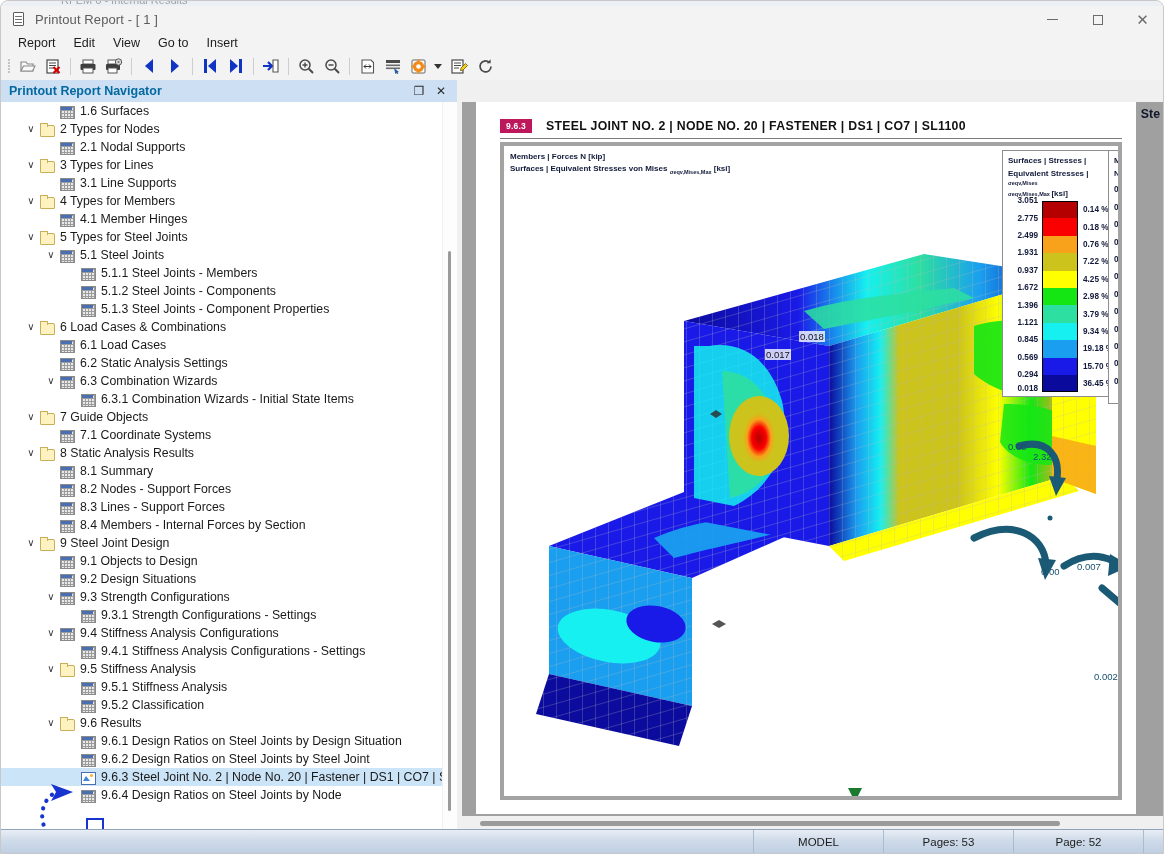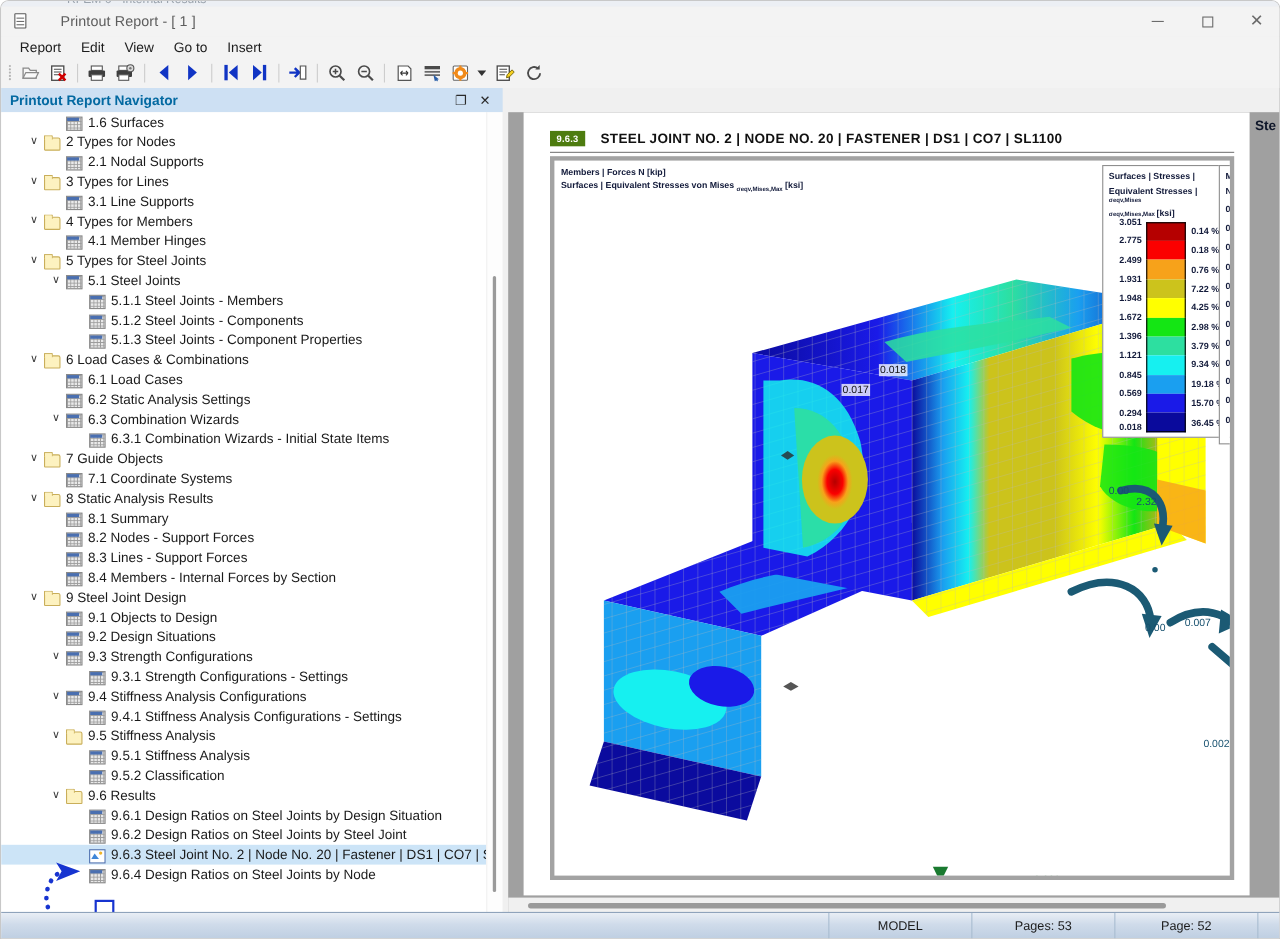--- a/index.html
+++ b/index.html
@@ -26,21 +26,21 @@
   }
   .parent-sliver span {
     position: absolute; top: -7px; left: 60px;
     font-size: 11px; color: #9aa3ad; white-space: nowrap;
   }
 
   
   .titlebar {
     position: absolute; top: 5px; left: 0; width: 1164px; height: 27px;
     background: #f3f3f3;
-    display: flex; align-items: center; gap: 20px;
+    display: flex; align-items: center;
   }
   .title-icon {
     width: 16px; height: 16px; margin-left: 10px; margin-right: 8px;
     position: relative; flex: none;
   }
   .title-icon .doc {
     position: absolute; left: 2px; top: 0px; width: 11px; height: 14px;
     border: 1.3px solid #5a5a5a; background: #fff; border-radius: 1px;
   }
   .title-icon .ln { position: absolute; left: 4px; width: 7px; height: 1px; background: #6e6e6e; }
@@ -177,21 +177,21 @@
   }
   .page {
     position: absolute; top: 0; left: 14px; width: 660px; height: 712px;
     background: #ffffff;
   }
   .page-head {
     position:absolute; top: 12px; left: 24px; right: 10px; height: 24px;
     display:flex; align-items:center;
   }
   .sec-badge {
-    background:#4d7c0f; color:#ffffff; font-size:8.5px; font-weight:bold;
+    background:#be185d; color:#ffffff; font-size:8.5px; font-weight:bold;
     padding: 2px 6px; letter-spacing:.2px; margin-right: 14px;
   }
   .page-title {
     font-size: 12.3px; font-weight: bold; color:#111; letter-spacing:.3px; white-space:nowrap;
   }
   .page-title-right {
     position:absolute; right: -24px; top: 5px;
     font-size: 12.3px; font-weight:bold; color:#0f172a; white-space:nowrap;
   }
   .head-rule {
@@ -804,21 +804,21 @@
                 <div class="lval">2.499</div>
                 <div class="lswatch" style="background: rgb(247, 162, 26);"></div>
                 <div class="lpct">0.76 %</div>
               </div>
               <div class="lrow">
                 <div class="lval">1.931</div>
                 <div class="lswatch" style="background: rgb(204, 195, 28);"></div>
                 <div class="lpct">7.22 %</div>
               </div>
               <div class="lrow">
-                <div class="lval">1.948</div>
+                <div class="lval">0.937</div>
                 <div class="lswatch" style="background: rgb(255, 255, 0);"></div>
                 <div class="lpct">4.25 %</div>
               </div>
               <div class="lrow">
                 <div class="lval">1.672</div>
                 <div class="lswatch" style="background: rgb(20, 230, 20);"></div>
                 <div class="lpct">2.98 %</div>
               </div>
               <div class="lrow">
                 <div class="lval">1.396</div>

